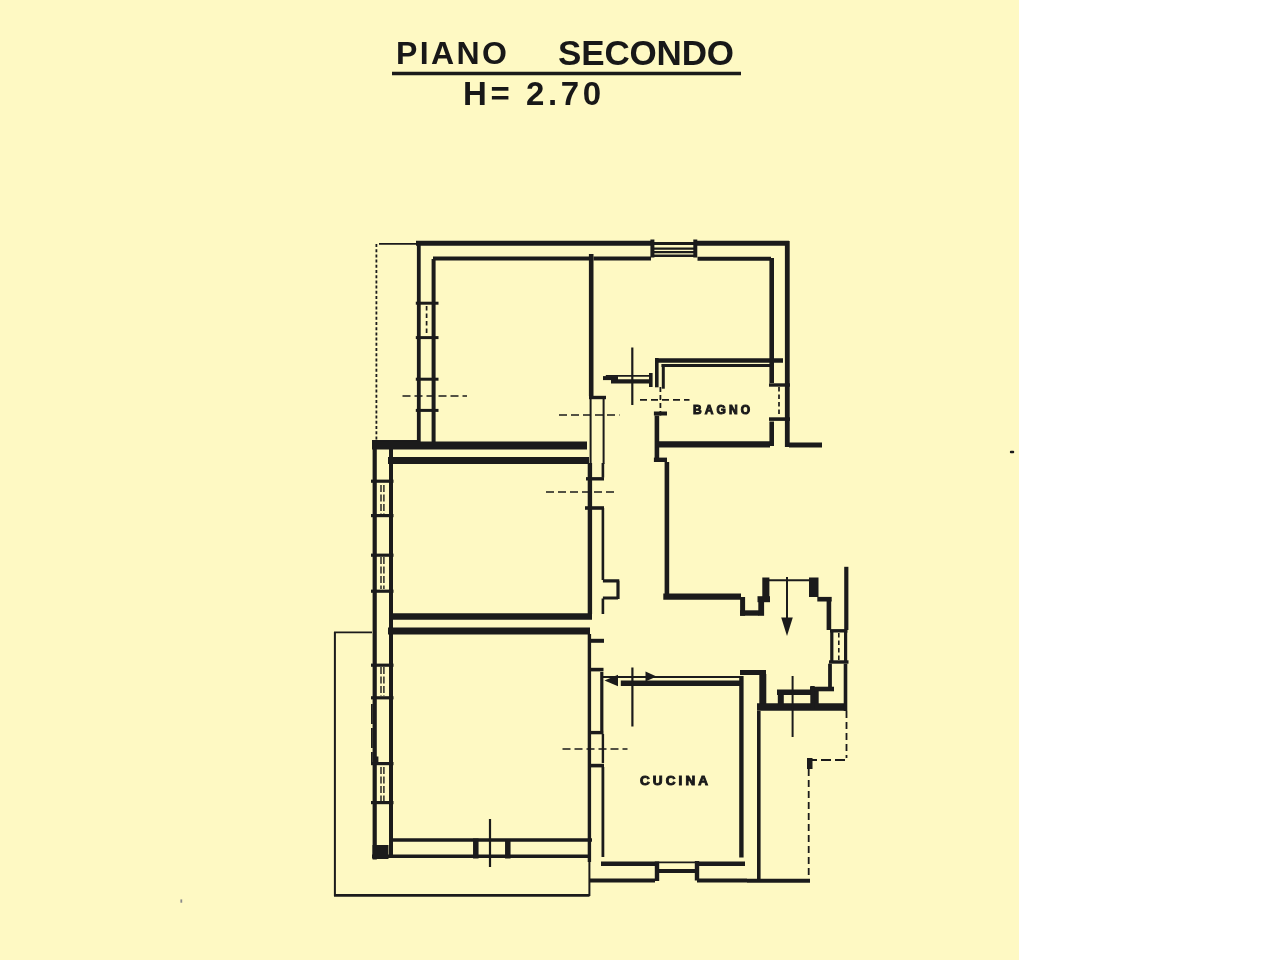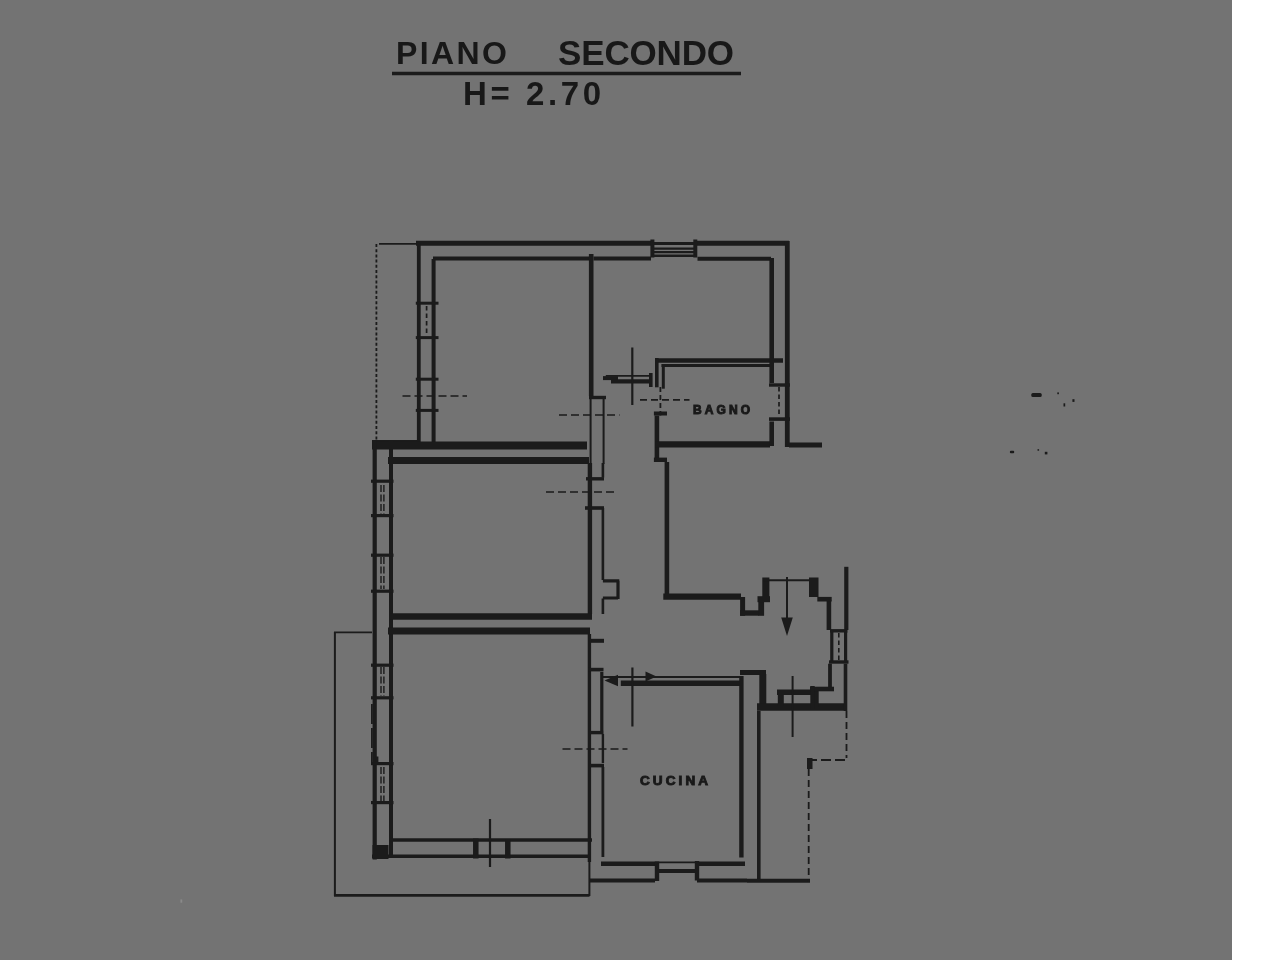--- a/index.html
+++ b/index.html
@@ -1,16 +1,16 @@
 <!DOCTYPE html>
 <html><head>
 <meta charset="utf-8">
 <style>
   html,body{margin:0;padding:0;background:#ffffff;}
-  .page{width:1232px;height:960px;position:relative;background:#737373;overflow:hidden;}
+  .page{width:1019px;height:960px;position:relative;background:#fef9c3;overflow:hidden;}
   svg{position:absolute;left:0;top:0;}
   text{font-family:"Liberation Sans", sans-serif;fill:#181818;-webkit-font-smoothing:antialiased;}
 </style>
 </head>
 <body>
 <div class="page">
 <svg width="1280" height="960" viewBox="0 0 1280 960">
 <g stroke="#1b1b1b" fill="none" stroke-linecap="butt">
 
 <g stroke="none">

